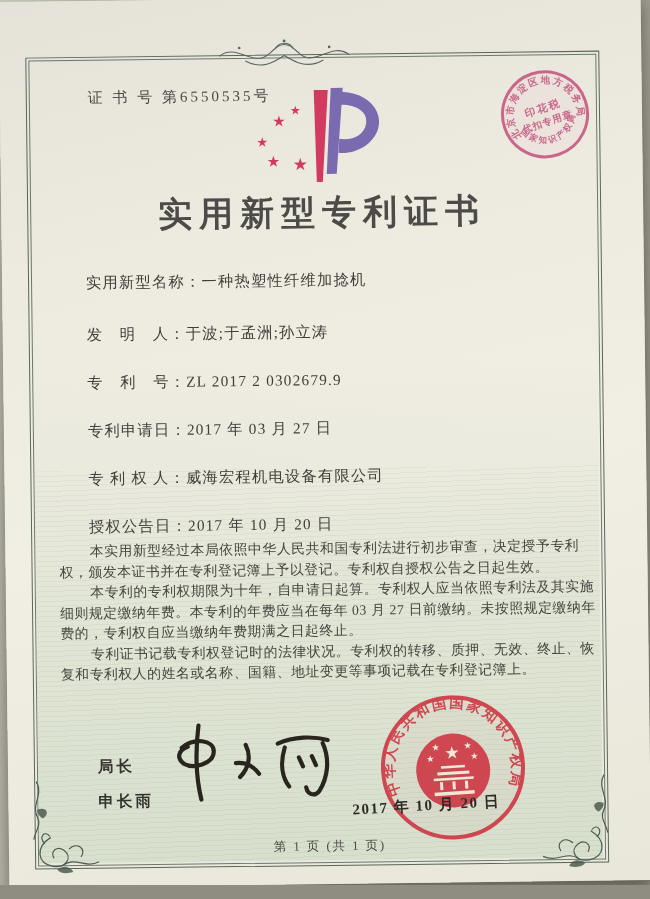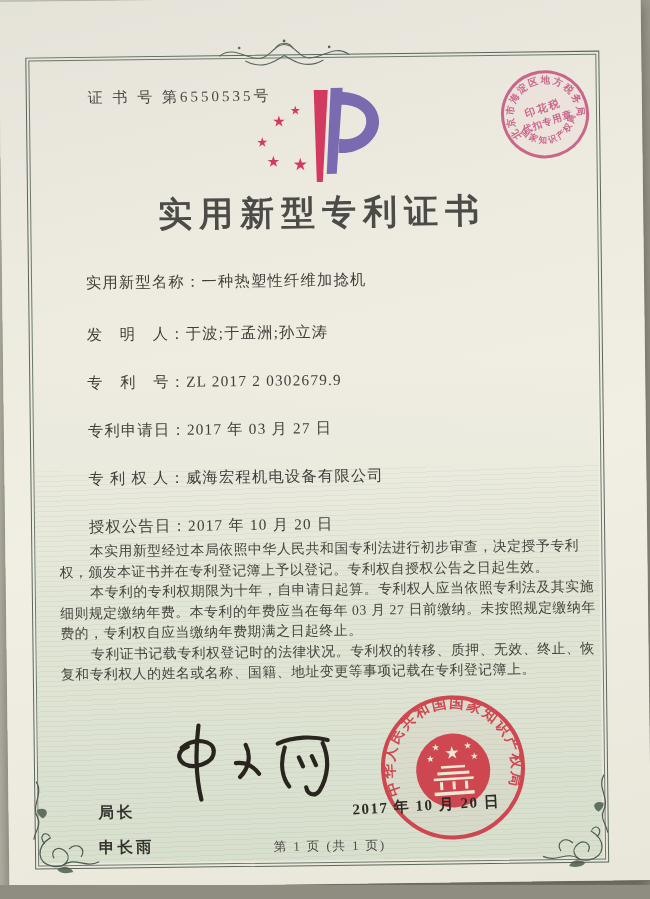--- a/index.html
+++ b/index.html
@@ -23,21 +23,21 @@
   .logo{position:absolute;left:248px;top:88px;}
   .page-title{position:absolute;left:0;right:0;top:192px;text-align:center;
               font-size:34px;font-weight:700;letter-spacing:7px;color:#4c4b47;}
   .fields{position:absolute;left:84px;top:0;width:480px;}
   .field{position:absolute;left:0;white-space:nowrap;font-size:15.3px;
          letter-spacing:1.2px;color:#403f3a;}
   .f0{top:272px}.f1{top:324px}.f2{top:372px}.f3{top:420px}.f4{top:468px}.f5{top:516px}
   .body-text{position:absolute;left:54px;top:541px;width:540px;
              font-size:13.8px;line-height:20.5px;letter-spacing:.6px;color:#45443e;}
   .body-text p{margin:0;text-indent:2.2em;}
-  .signer{position:absolute;left:90px;top:794px;font-family:Liberation Sans, sans-serif;
+  .signer{position:absolute;left:90px;top:750px;font-family:Liberation Mono, monospace;
           font-weight:700;font-size:15.5px;letter-spacing:3px;color:#34332e;line-height:35px;}
   .signature{position:absolute;left:158px;top:718px;}
   .tax-seal{position:absolute;left:498px;top:72px;}
   .auth-seal{position:absolute;left:370px;top:696px;}
   .issue-date{position:absolute;left:344px;top:799px;width:170px;font-size:15px;font-weight:700;
               letter-spacing:1.5px;color:#2d2b25;transform:rotate(-2.5deg);z-index:5;}
   .page-footer{position:absolute;left:0;right:0;top:840px;text-align:center;
                font-size:12.5px;letter-spacing:2px;color:#4a4942;}
   svg{display:block;}
 </style>

